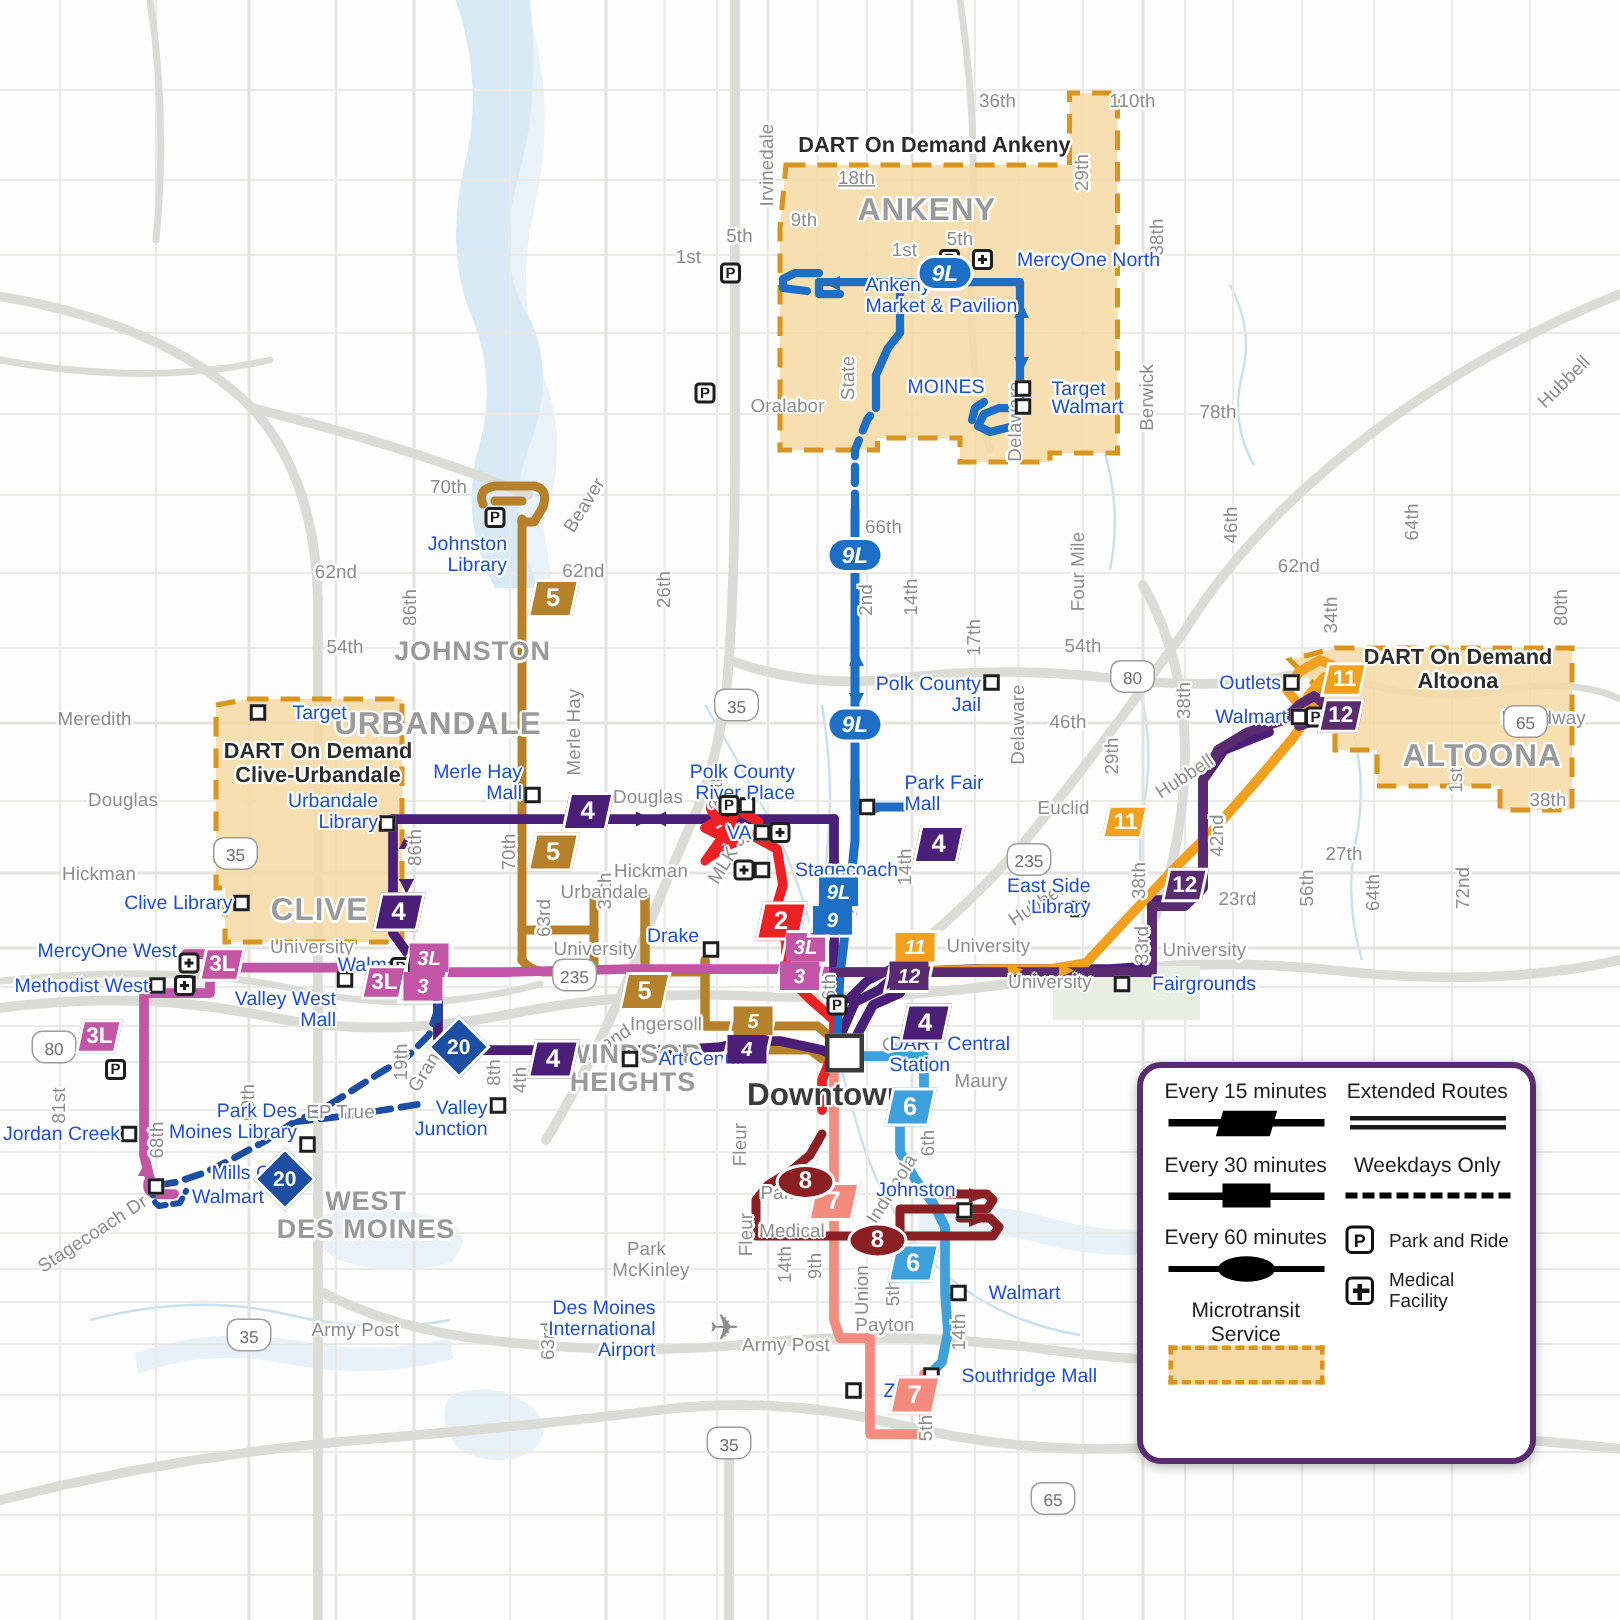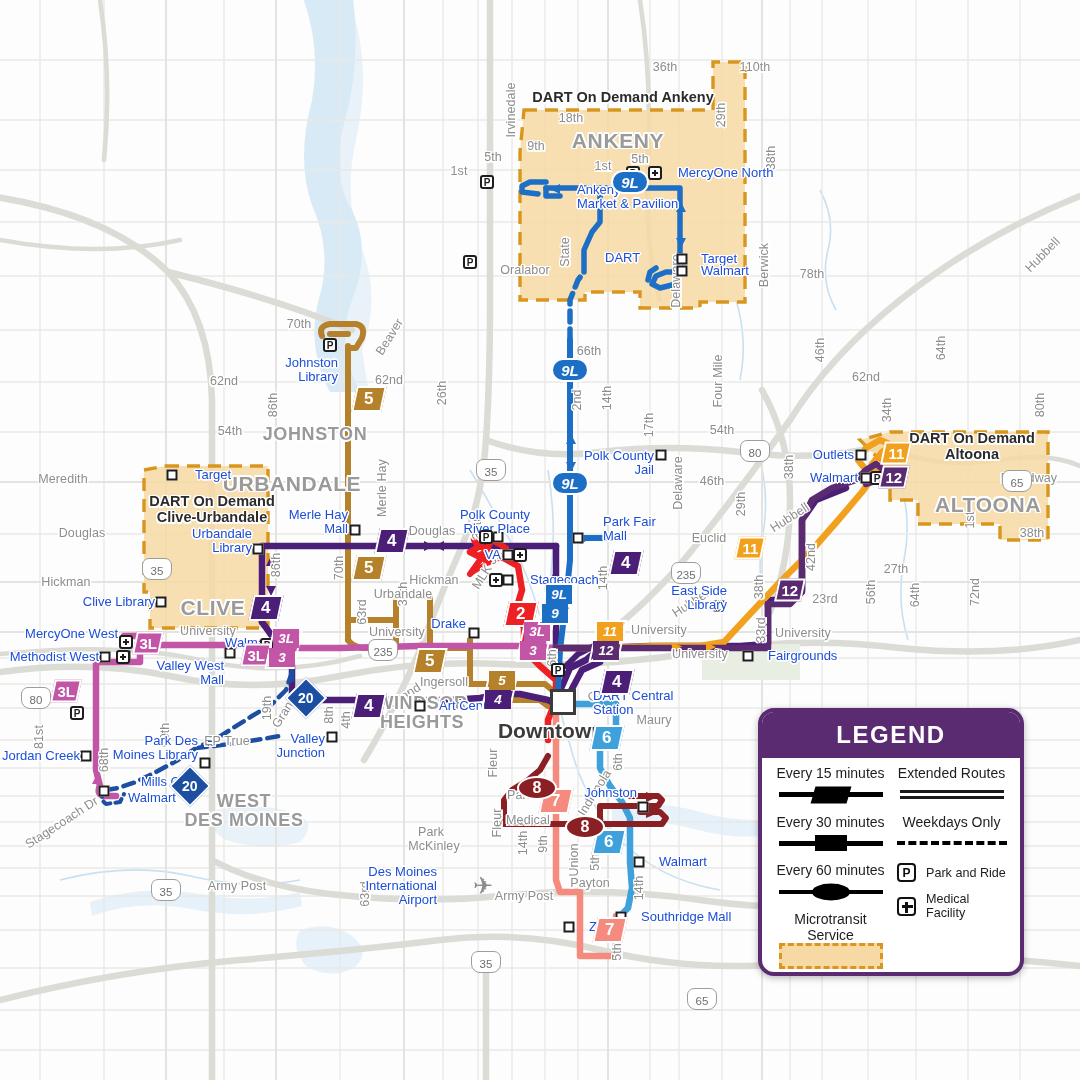--- a/index.html
+++ b/index.html
@@ -358,21 +358,21 @@
       <g fill="#C255A6">
         <path d="M92 784 l5 -10 5 10 z"></path>
       </g>
     </g>
   </svg>
 
   <div id="overlay">
       <div class="lbl street halo v" style="left: 512px; top: 110px;">Irvinedale</div>
       <div class="lbl street halo" style="left: 665px; top: 68px;">36th</div>
       <div class="lbl street halo" style="left: 755px; top: 68px;">110th</div>
-      <div class="lbl street halo" style="left: 571px; top: 119px;">18th</div>
+      <div class="lbl street halo" style="left: 571px; top: 119px; text-decoration: underline;">18th</div>
       <div class="lbl street halo v" style="left: 722px; top: 115px;">29th</div>
       <div class="lbl street halo" style="left: 536px; top: 147px;">9th</div>
       <div class="lbl street halo" style="left: 493px; top: 158px;">5th</div>
       <div class="lbl street halo" style="left: 459px; top: 172px;">1st</div>
       <div class="lbl street halo" style="left: 603px; top: 167px;">1st</div>
       <div class="lbl street halo" style="left: 640px; top: 160px;">5th</div>
       <div class="lbl street halo v" style="left: 772px; top: 158px;">38th</div>
       <div class="lbl street halo v" style="left: 566px; top: 252px;">State</div>
       <div class="lbl street halo" style="left: 525px; top: 271px;">Oralabor</div>
       <div class="lbl street halo v" style="left: 677px; top: 281px;">Delaware</div>
@@ -567,21 +567,21 @@
       <div class="sq" style="left: 748px; top: 656px;"></div>
       <div class="lbl poi halo left" style="left: 757px; top: 656px;">Fairgrounds</div>
       <div class="sq" style="left: 861px; top: 455px;"></div>
       <div class="lbl poi halo right" style="left: 854px; top: 455px;">Outlets</div>
       <div class="sq" style="left: 866px; top: 478px;"></div>
       <div class="lbl poi halo right" style="left: 858px; top: 478px;">Walmart</div>
       <div class="sq" style="left: 656px; top: 173px;"></div>
       <div class="lbl poi halo left" style="left: 667px; top: 173px;">MercyOne North</div>
       <div class="lbl poi halo left two" style="left: 566px; top: 197px; text-align: left;">Ankeny
 Market &amp; Pavilion</div>
-      <div class="lbl poi halo left" style="left: 594px; top: 258px;">DART</div>
+      <div class="lbl poi halo left" style="left: 594px; top: 258px;">MOINES</div>
       <div class="sq" style="left: 682px; top: 259px;"></div>
       <div class="lbl poi halo left" style="left: 690px; top: 259px;">Target</div>
       <div class="sq" style="left: 682px; top: 271px;"></div>
       <div class="lbl poi halo left" style="left: 690px; top: 271px;">Walmart</div>
       <div class="sq" style="left: 563px; top: 702px;"></div>
       <div class="lbl poi halo left two" style="left: 582px; top: 703px; text-align: left;">DART Central
 Station</div>
       <div class="sq" style="left: 643px; top: 807px;"></div>
       <div class="lbl poi halo right" style="left: 637px; top: 793px;">Johnston</div>
       <div class="sq" style="left: 639px; top: 862px;"></div>
@@ -707,23 +707,20 @@
       </div>
       <div class="dbl" style="left: 500px; top: 690px; transform: translate(-50%, -50%) skewX(-12deg);">
         <div style="background: rgb(181, 129, 42); transform: skewX(12deg);">5</div>
         <div style="background: rgb(75, 30, 120); transform: skewX(12deg);">4</div>
       </div>
       <div class="" style="position: absolute; left: 563px; top: 702px; width: 26px; height: 26px; background: rgb(255, 255, 255); border: 3px solid rgb(59, 59, 59); transform: translate(-50%, -50%); box-sizing: border-box;"></div>
       <div class="" style="position: absolute; left: 483px; top: 886px; transform: translate(-50%, -50%); font-size: 24px; color: rgb(141, 141, 141);">✈</div>
     </div>
 
   <div id="legend">
-    <div class="lgheader">
-      <span>LEGEND</span>
-    </div>
     <div class="lgbody">
       <div class="col">
         <div class="item">
           <div class="t">Every 15 minutes</div>
           <div class="sw">
               <div class="bar"></div>
               <div class="blk"></div>
             </div>
         </div>
         <div class="item">

